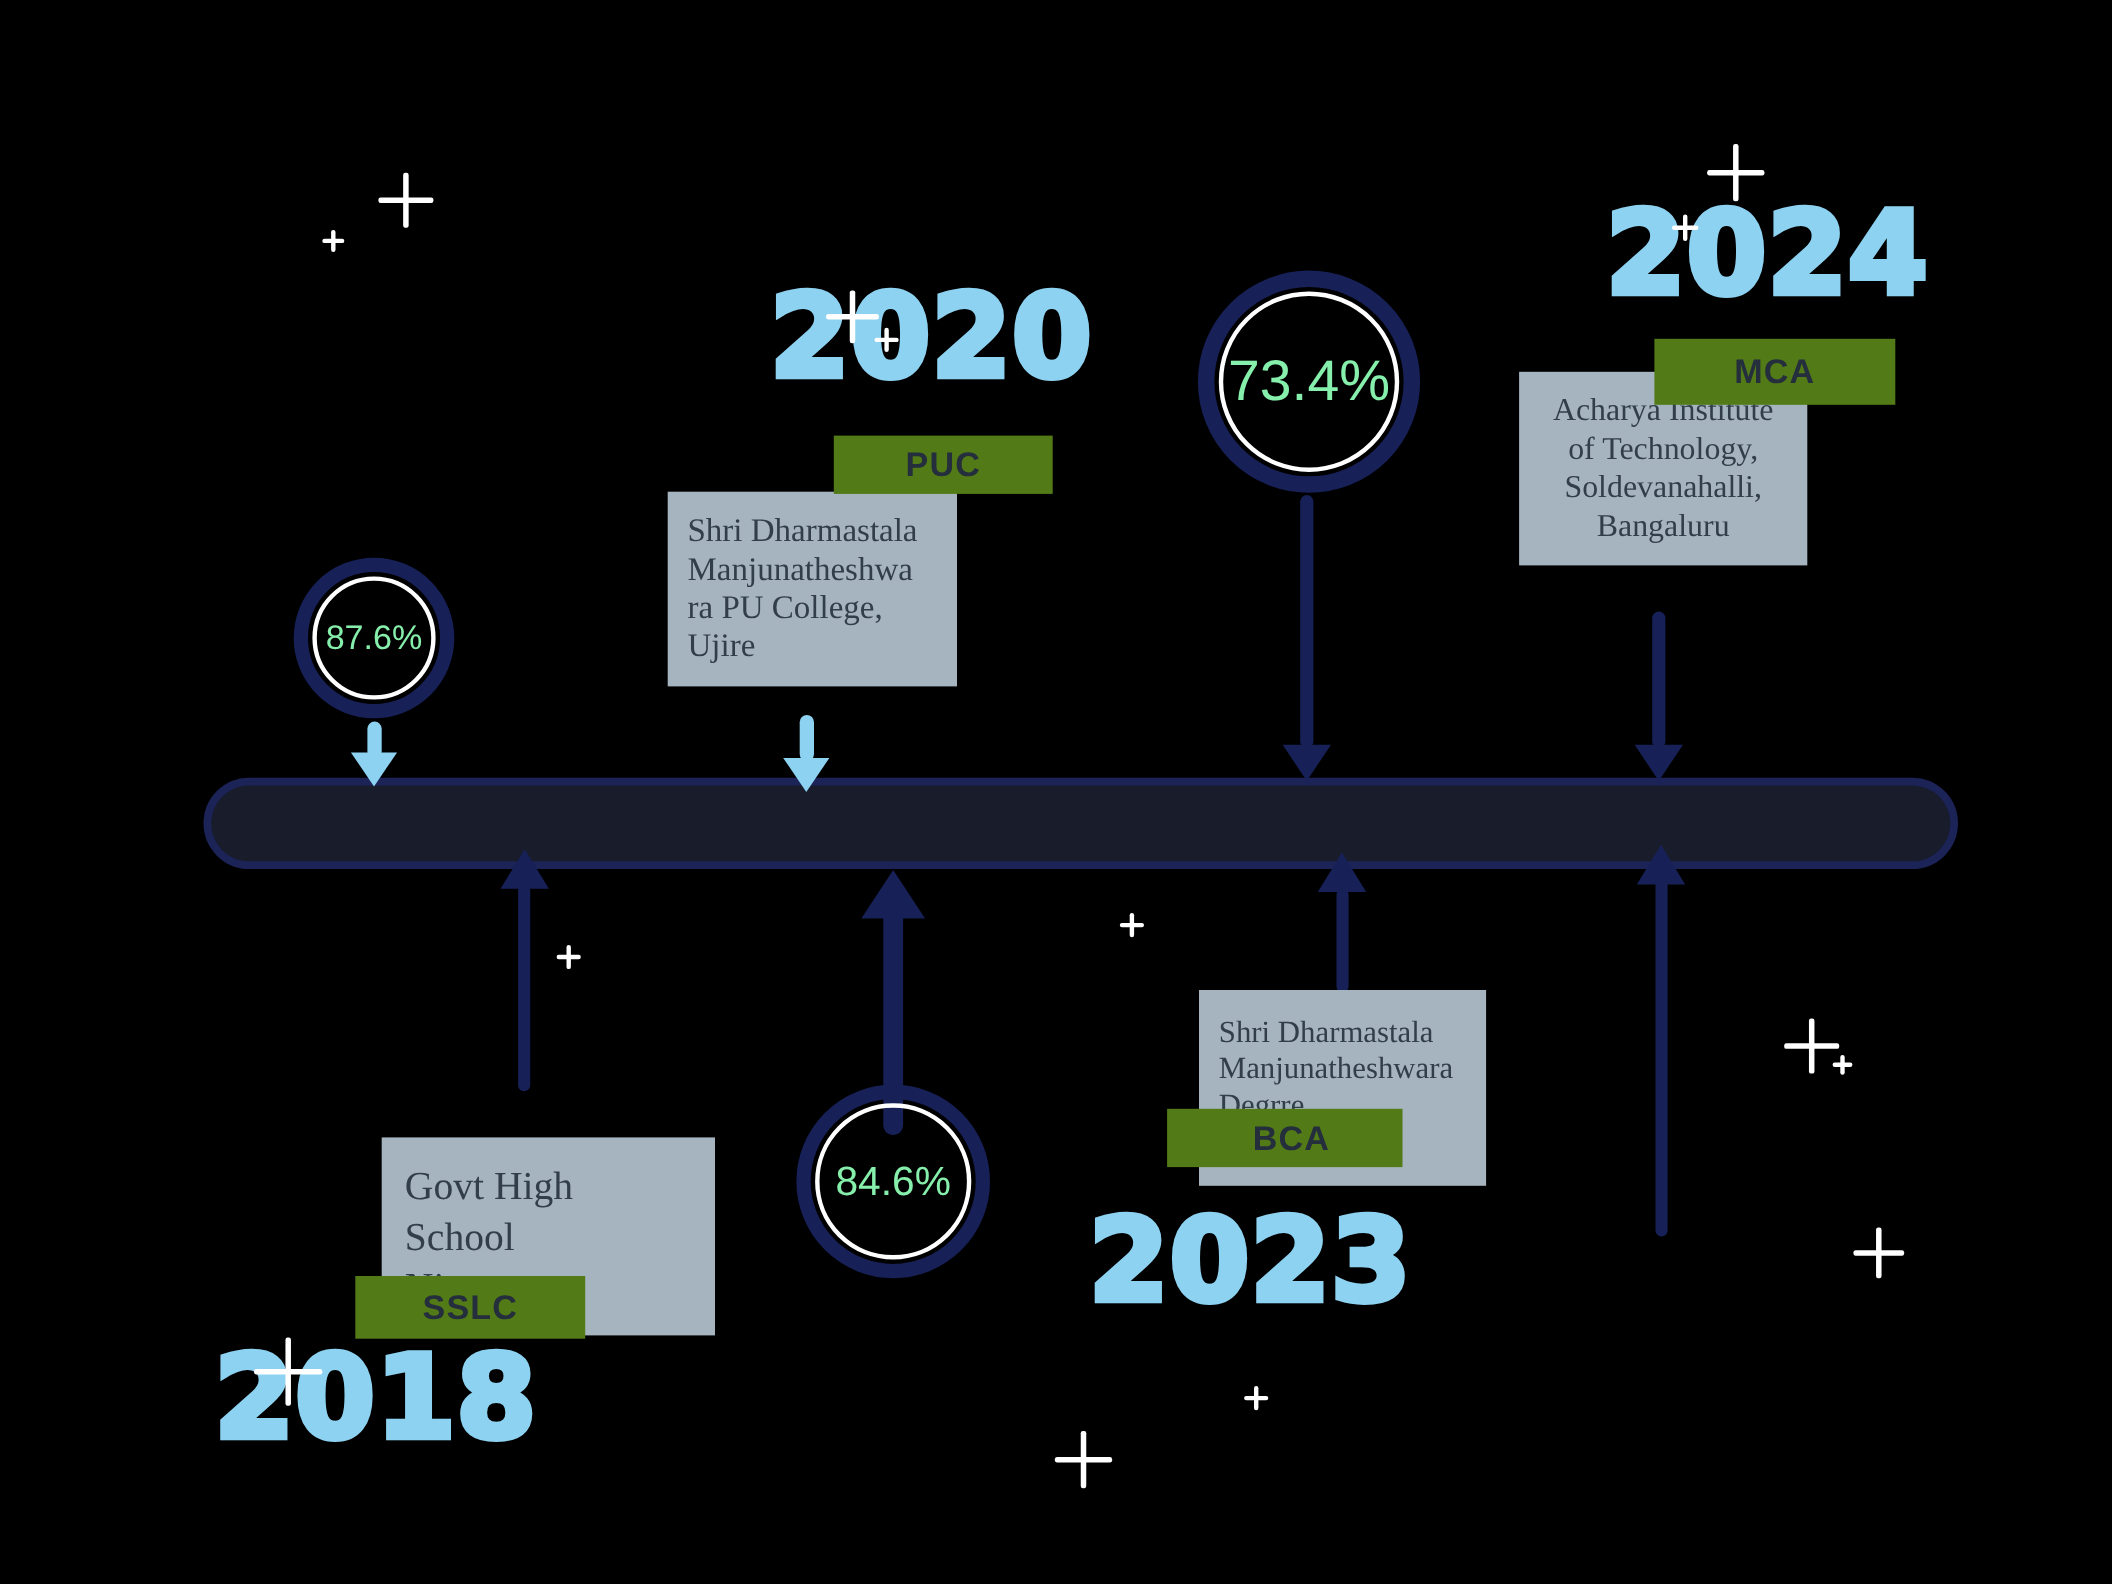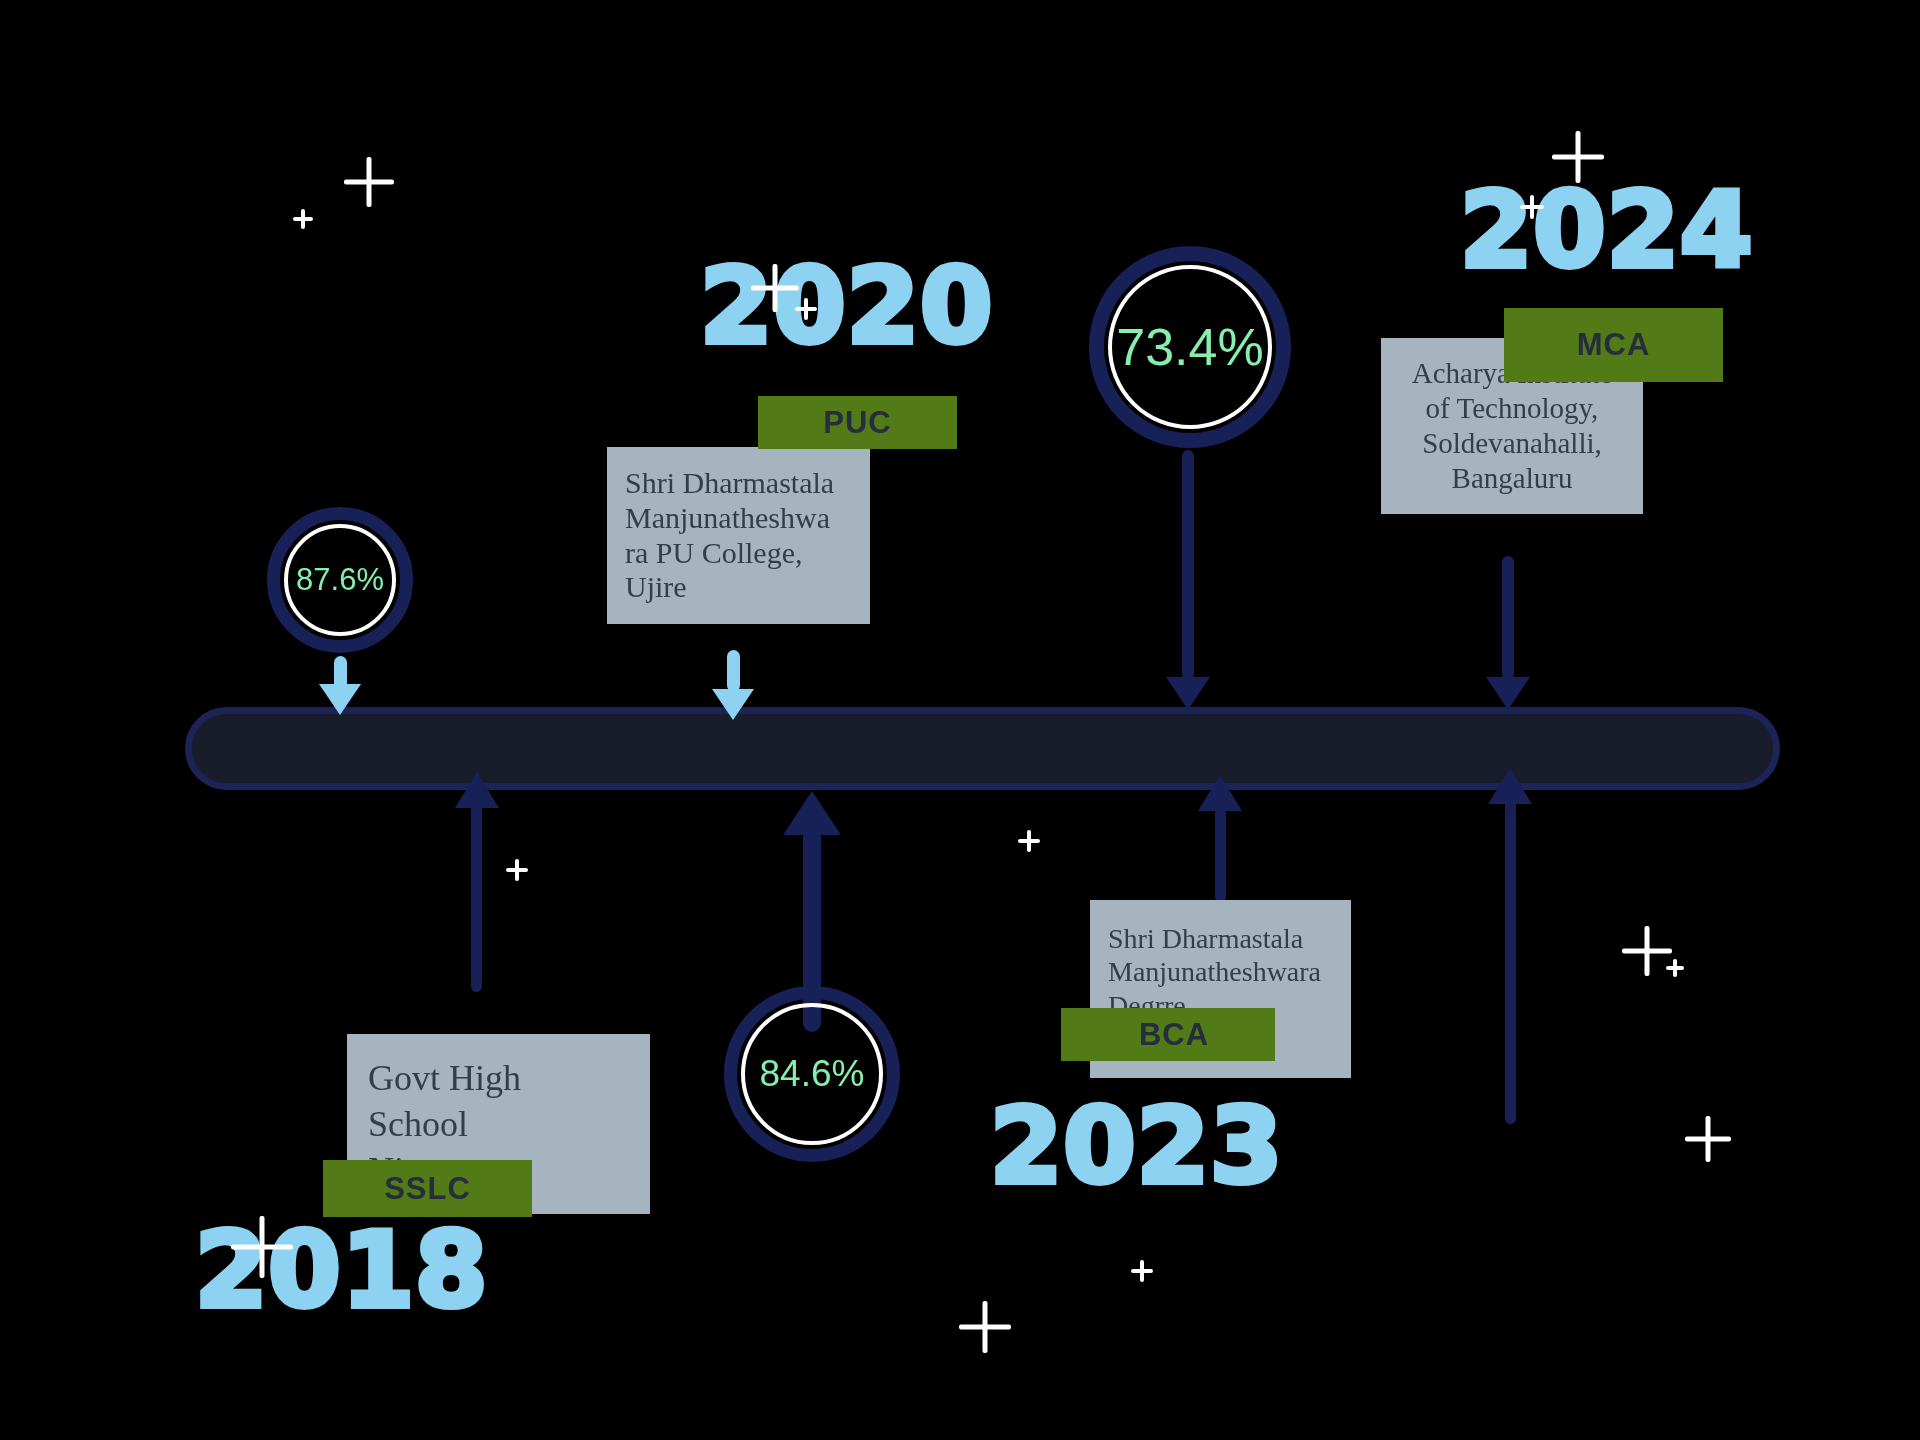--- a/index.html
+++ b/index.html
@@ -44,21 +44,21 @@
   .head.up.big{border-left:29px solid transparent;border-right:29px solid transparent;
                border-bottom:44px solid var(--navy);}
 
   
   .badge{position:absolute;background:var(--green);display:flex;align-items:center;
          justify-content:center;font-weight:bold;font-size:31px;color:var(--badgetext);
          letter-spacing:1px;z-index:4;}
   .badge-sslc{left:323px;top:1160px;width:209px;height:57px;}
   .badge-puc {left:758px;top:396px;width:199px;height:53px;}
   .badge-bca {left:1061px;top:1008px;width:202px;height:53px;padding-left:12px;}
-  .badge-mca {left:1504px;top:308px;width:219px;height:74px;}
+  .badge-mca {left:1504px;top:308px;width:219px;height:60px;}
 
   
   .gbox{position:absolute;background:var(--graybox);color:var(--boxtext);
         box-sizing:border-box;display:flex;align-items:center;z-index:3;
         white-space:pre-line;font-family:Liberation Serif, serif;}
   .box-govt   {left:347px;top:1034px;width:303px;height:180px;padding-left:21px;
                font-size:36px;line-height:1.28;}
   .box-puc    {left:607px;top:447px;width:263px;height:177px;padding-left:18px;
                font-size:30px;line-height:1.16;}
   .box-bca    {left:1090px;top:900px;width:261px;height:178px;padding-left:18px;

